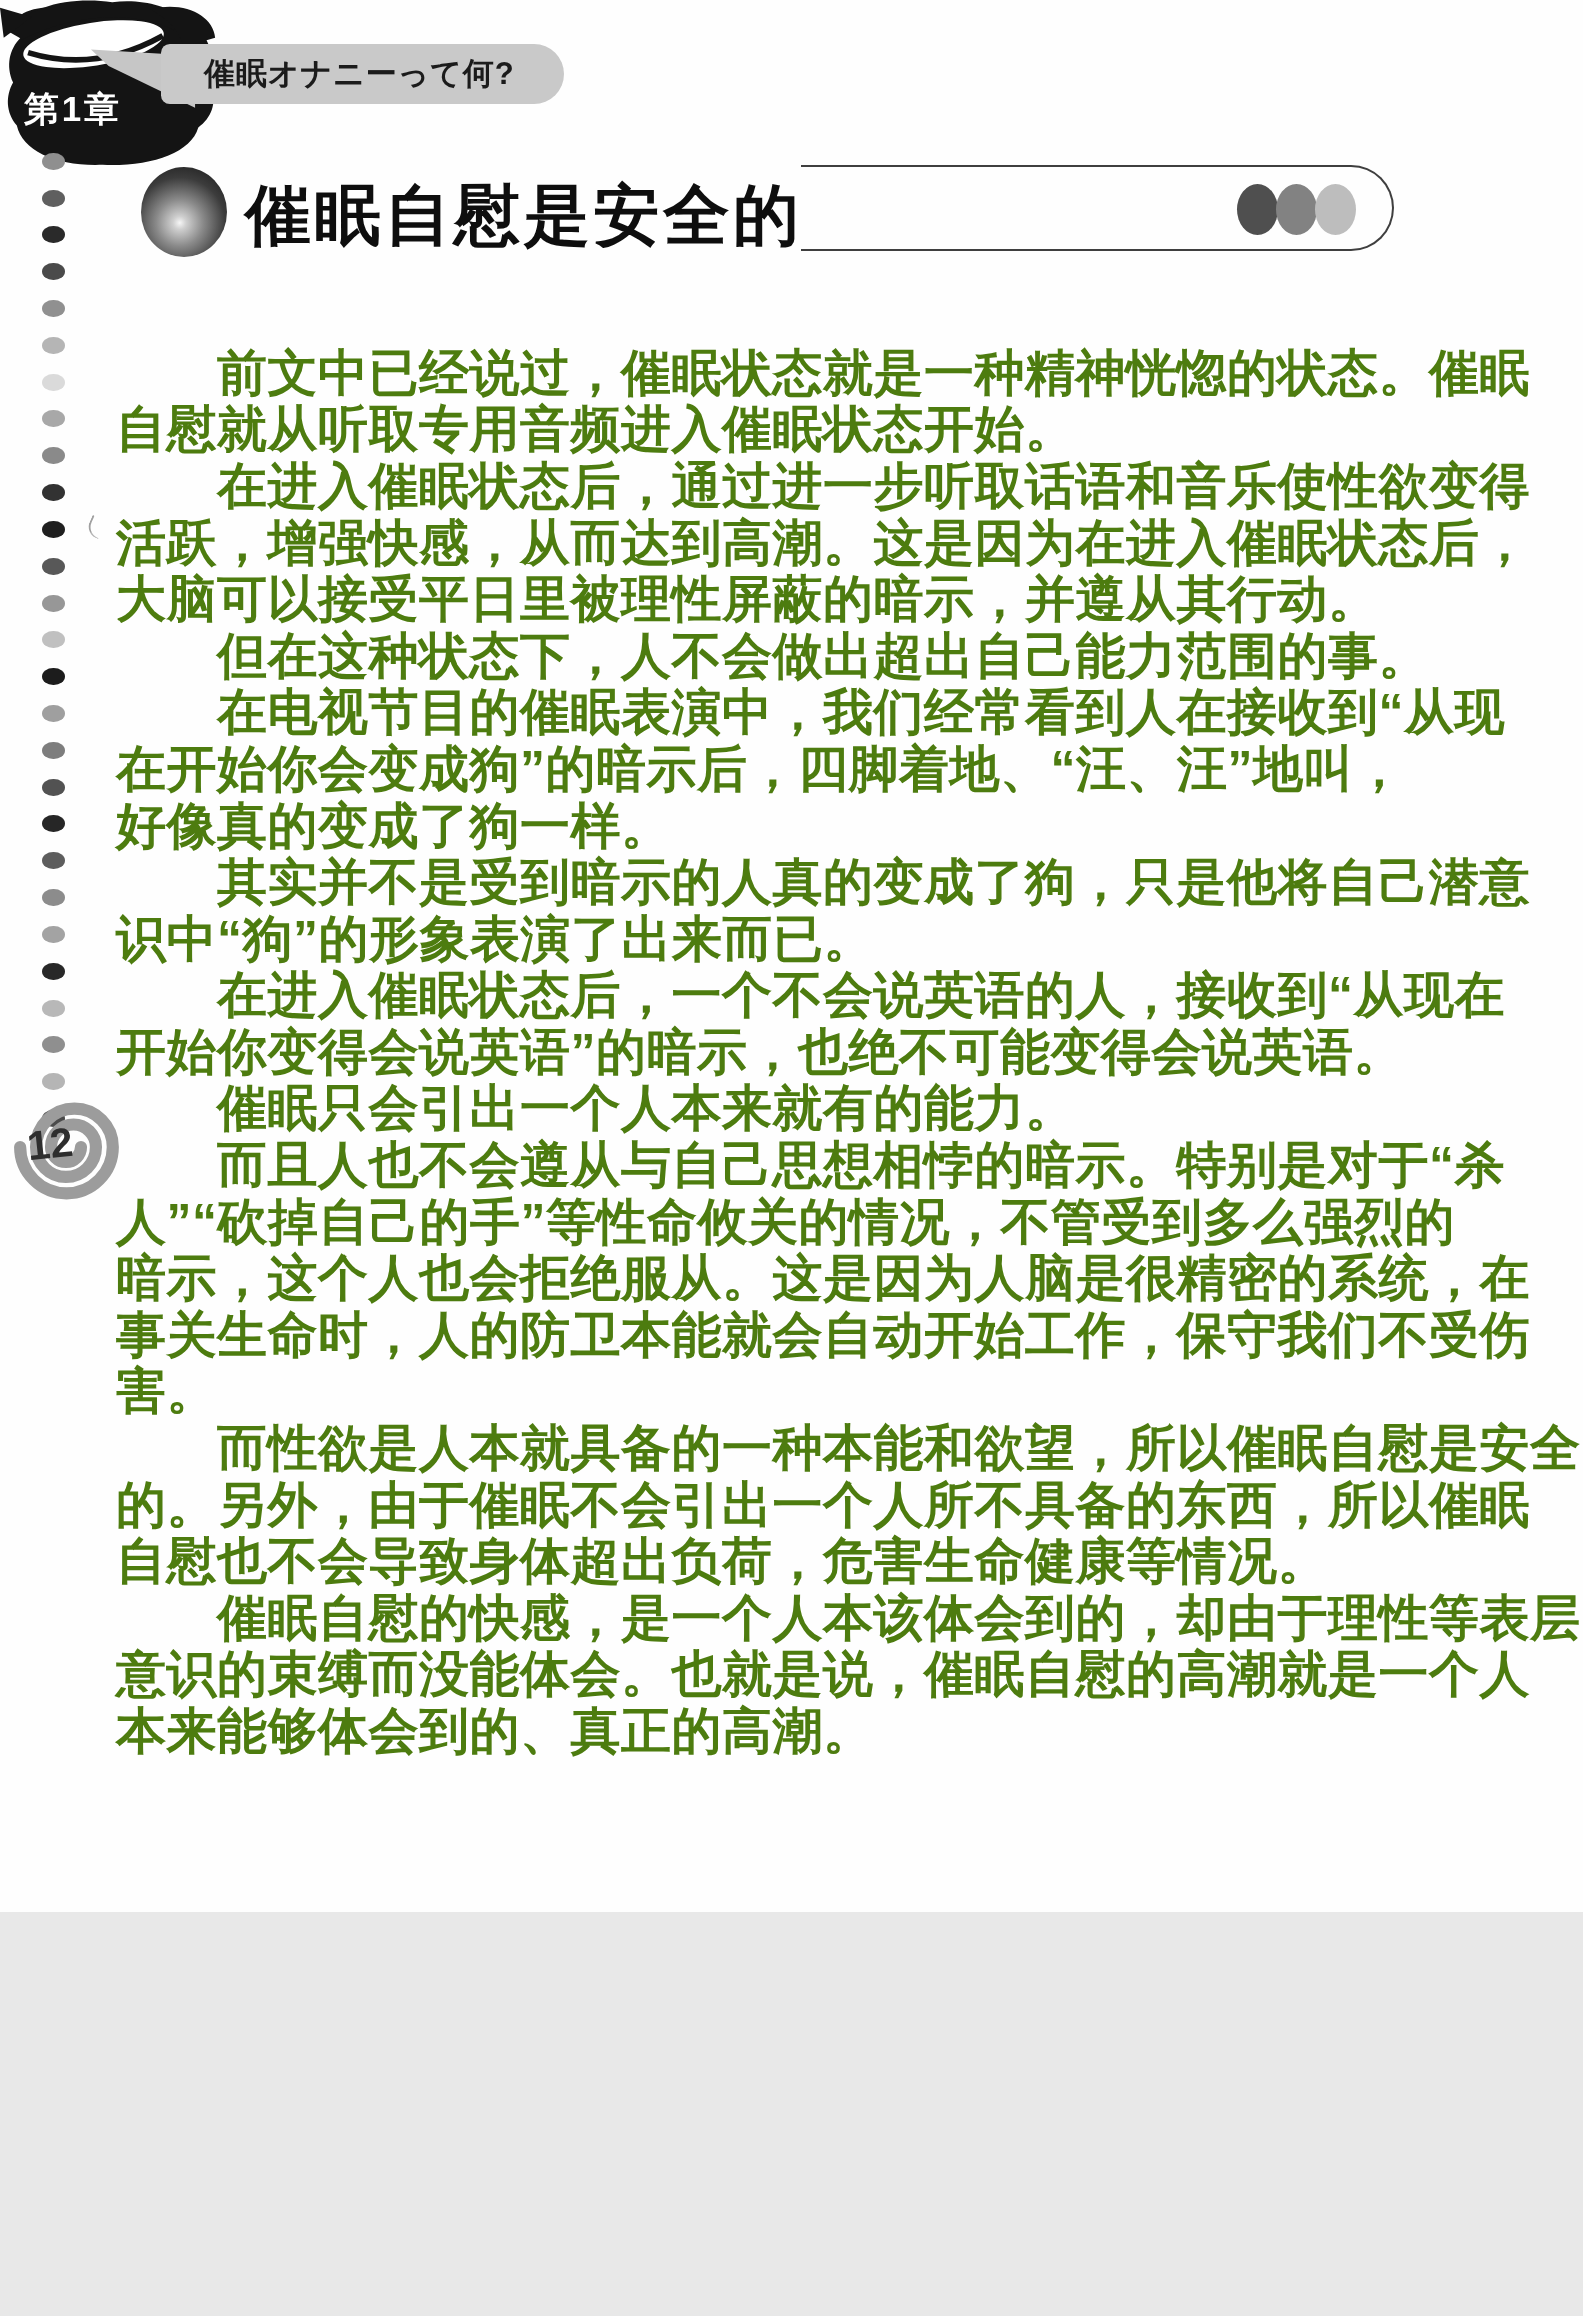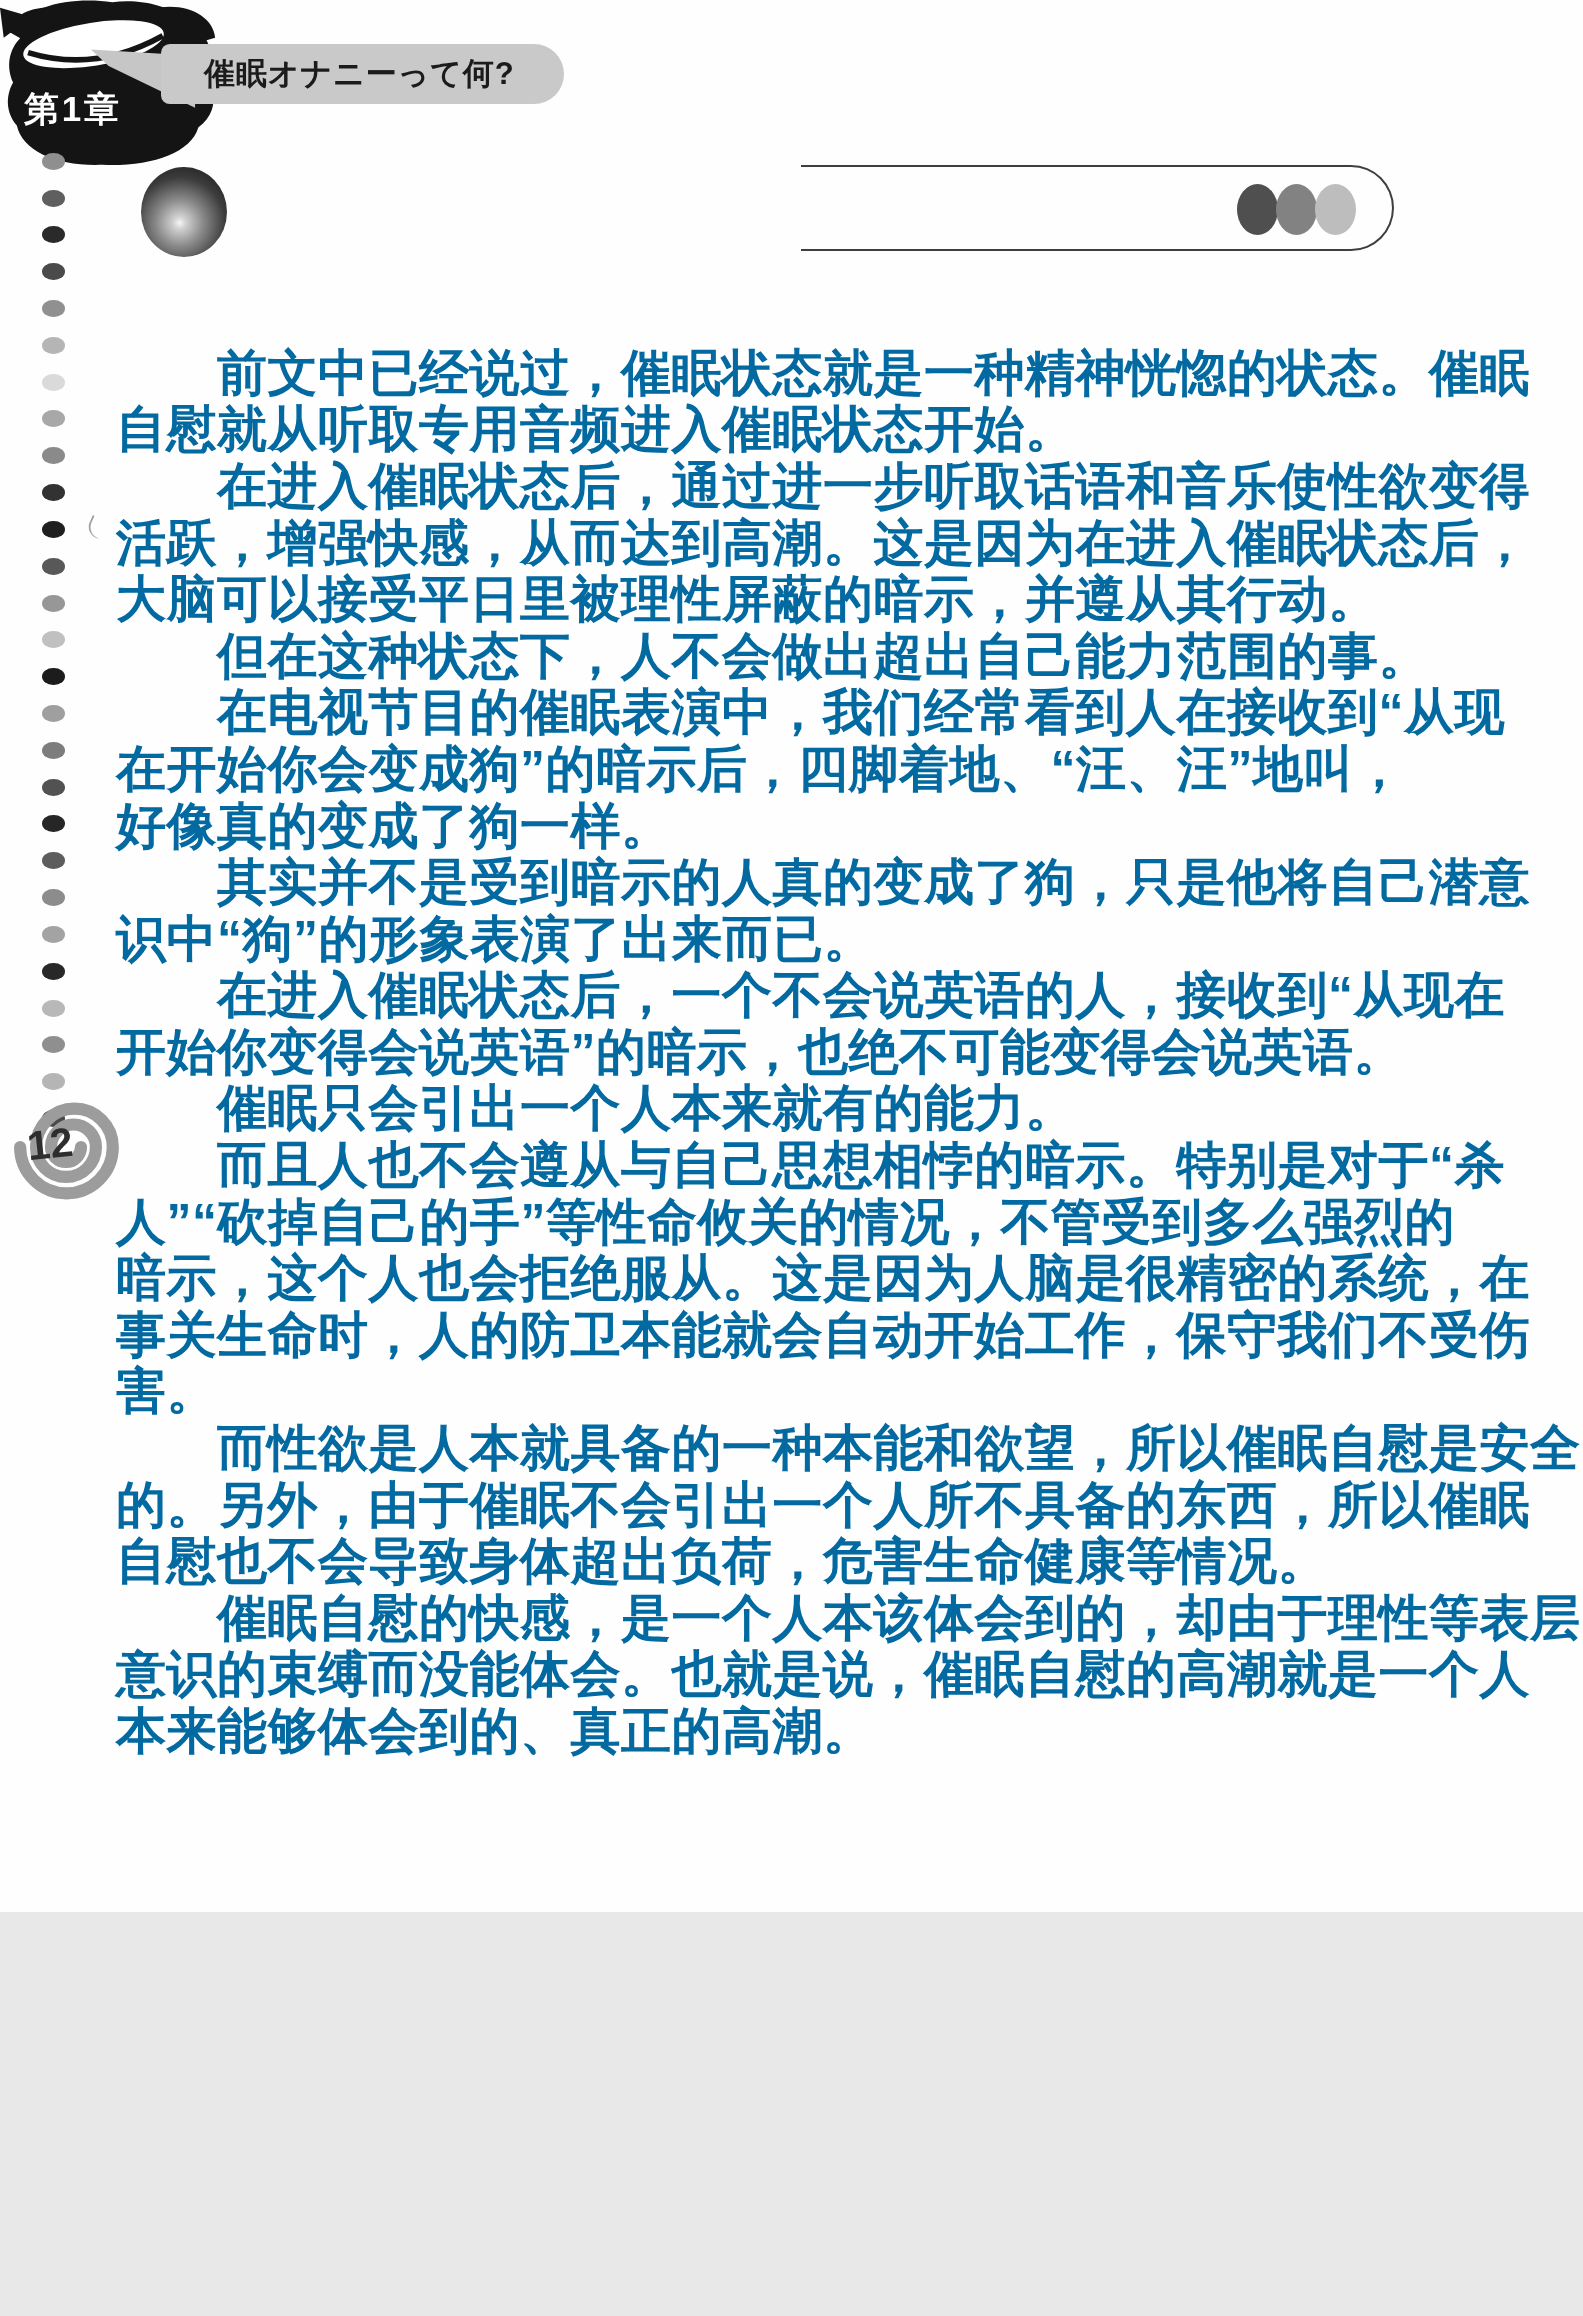--- a/index.html
+++ b/index.html
@@ -44,21 +44,21 @@
   }
   .spiral-wrap{position:absolute;left:-7.5px;top:1074px;width:146px;height:146px;}
   .page-num{
     position:absolute;left:17px;top:1121px;width:66px;text-align:center;
     font-size:41px;font-weight:bold;color:#2e2e2e;transform:rotate(-6deg);
   }
   
   .bodyline{
     position:absolute;left:116px;height:56px;
     font-size:50px;font-weight:600;line-height:56px;letter-spacing:0.5px;
-    color:#0369a1;white-space:nowrap;
+    color:#4d7c0f;white-space:nowrap;
   }
   
   .artifact{
     position:absolute;left:88px;top:517px;width:13px;height:19px;
     border-left:2.8px solid #a0a0a0;border-bottom:1.9px solid #b5b5b5;
     border-radius:0 0 0 13px;transform:rotate(24deg);
   }
   
   .watermark{position:absolute;left:1152px;top:1982px;width:440px;height:337px;}
   .wing{position:absolute;width:112px;height:150px;}
@@ -105,20 +105,21 @@
     <path d="M22,40 C2,14 40,2 80,10 C120,0 170,2 196,18 C222,30 232,60 226,92 C232,110 226,126 212,136 C204,164 160,178 110,176 C62,178 24,162 18,134 C6,120 6,102 14,88 C6,70 10,52 22,40 Z" fill="#141414"></path>
     <ellipse cx="100" cy="47" rx="76" ry="23" fill="#ffffff" transform="rotate(-9 100 47)"></ellipse>
     <path d="M10,34 C30,4 80,-4 120,2 C150,-2 180,6 192,18 L186,32 C150,12 80,12 24,42 Z" fill="#141414"></path>
     <path d="M4,40 L0,8 L34,18 Z" fill="#141414"></path>
     <path d="M160,10 C196,0 228,16 230,40 L196,50 C192,32 178,18 160,10 Z" fill="#141414"></path>
     <path d="M30,56 Q102,78 174,38" stroke="#141414" stroke-width="6" fill="none"></path>
   </svg>
   <div class="chapter-label">第1章</div>
 
   <div class="sphere"></div>
+  <h1 class="page-title">催眠自慰是安全的</h1>
   <div class="title-pill" id="pill-circles">
       <span class="pillcircle" style="background: rgb(79, 79, 79); left: 436px;"></span>
       <span class="pillcircle" style="background: rgb(130, 130, 130); left: 475px;"></span>
       <span class="pillcircle" style="background: rgb(189, 189, 189); left: 514px;"></span>
     </div>
 
   <div id="dots">
       <span class="dot" style="background: rgb(143, 143, 143); top: 153px;"></span>
       <span class="dot" style="background: rgb(95, 95, 95); top: 190px;"></span>
       <span class="dot" style="background: rgb(42, 42, 42); top: 226px;"></span>

